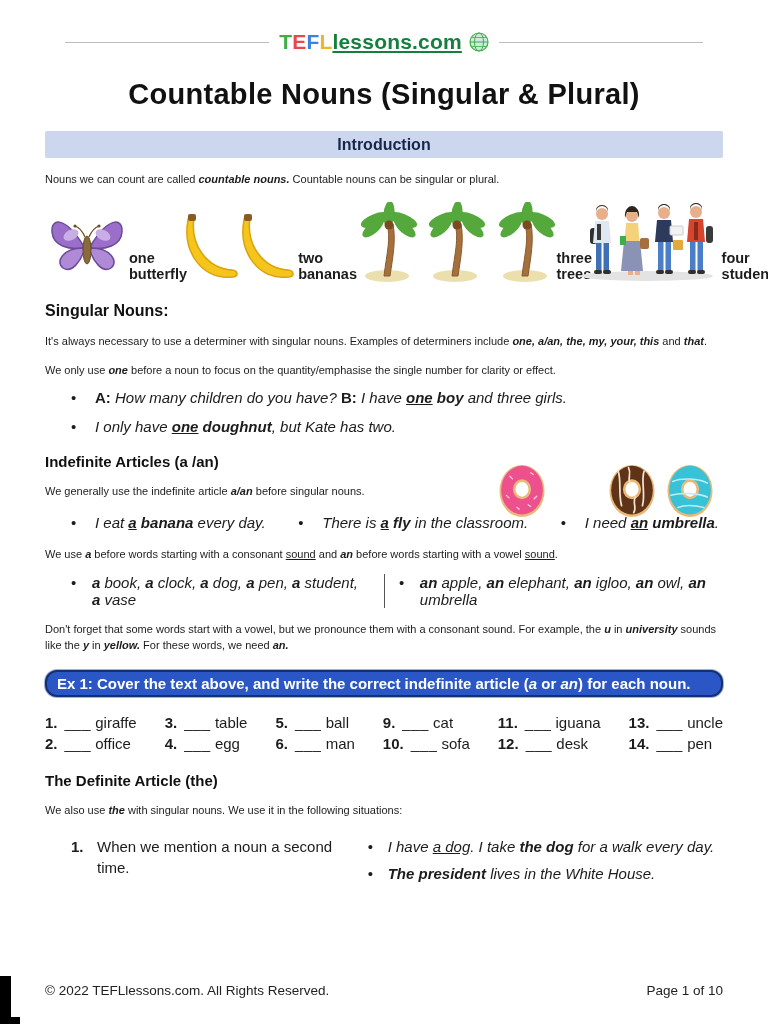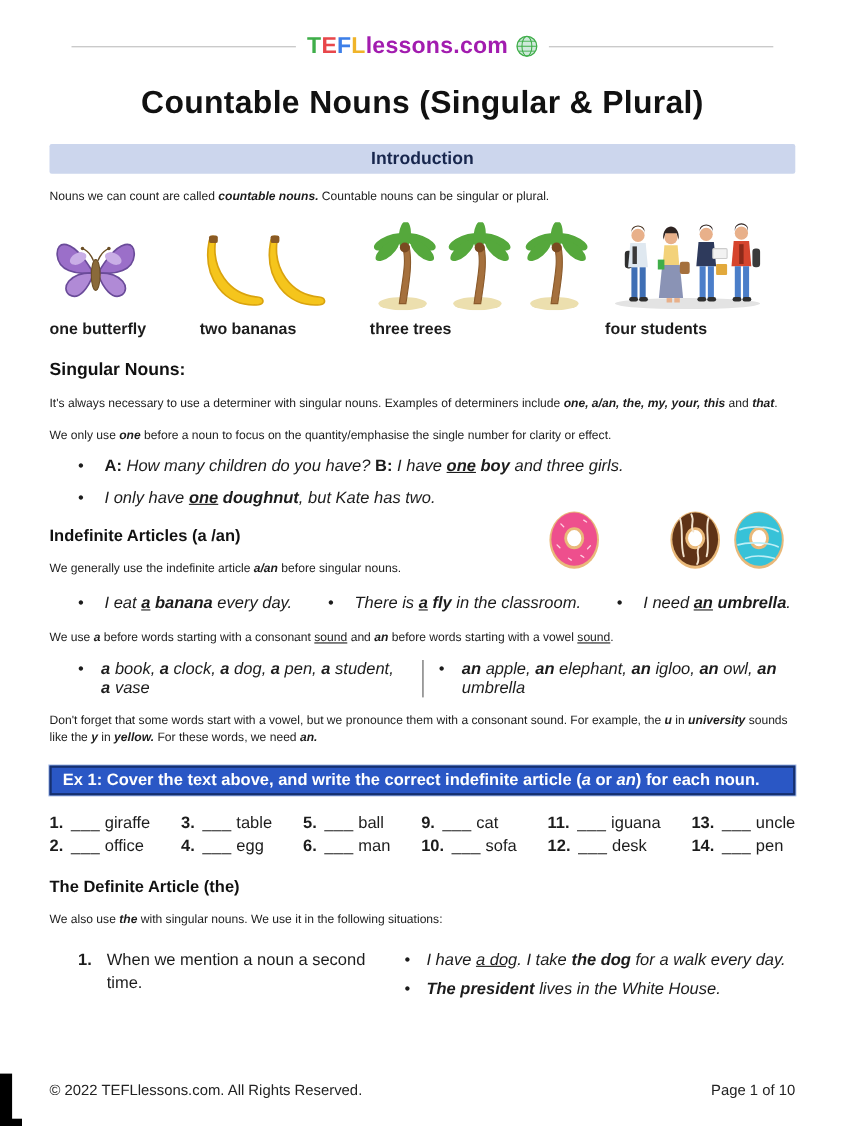--- a/index.html
+++ b/index.html
@@ -5,33 +5,33 @@
   html,body{margin:0;padding:0;background:#ffffff;}
   body{font-family:"Liberation Sans",sans-serif;color:#1c1c1c;}
   .page{position:relative;width:768px;height:1024px;background:#fff;overflow:hidden;}
   .content{padding:0 45px;}
 
   
   .logo-row{display:flex;align-items:center;margin-top:30px;padding:0 65px;}
   .logo-row .rule{flex:1;height:1px;background:#bdbdbd;}
   .logo{display:flex;align-items:center;gap:4px;padding:0 10px;font-weight:bold;font-size:21px;letter-spacing:0.2px;}
   .logo .t{color:#3fae49}.logo .e{color:#e8474b}.logo .f{color:#3d7fe8}.logo .l{color:#f0b429}
-  .logo .rest{color:#a21caf;}
+  .logo .rest{color:#15803d;text-decoration:underline;}
   .globe{width:20px;height:20px;margin-left:3px;}
 
   .title{margin:24px 0 0;text-align:center;font-size:29px;font-weight:bold;color:#111;letter-spacing:0.3px;}
 
   .banner{margin-top:20px;background:#ccd6ed;color:#17264d;text-align:center;font-weight:bold;font-size:16px;padding:5px 0 4px;border-radius:2px;}
 
   p{font-size:11px;line-height:1.42;margin:0;}
   .para{margin-top:14px;}
 
   
   .img-row{display:flex;margin-top:10px;}
-  .img-cell{display:flex;flex-direction:column;align-items:flex-start;justify-content:flex-end;}
+  .img-cell{display:flex;flex-direction:row;align-items:flex-end;justify-content:flex-end;}
   .img-cell .art{display:flex;align-items:flex-end;justify-content:center;height:84px;}
   .img-cell .caption{font-weight:bold;font-size:14.5px;margin-top:10px;}
   .c1{width:150px}.c2{width:170px}.c3{width:235px}.c4{width:190px}
 
   .section-h{font-size:16px;font-weight:bold;margin-top:20px;color:#111;}
   .sub-h{font-size:15px;font-weight:bold;margin-top:16px;color:#111;}
 
   .bullet{display:flex;margin-top:8px;padding-left:26px;font-size:15px;line-height:1.42;}
   .bullet .dot{width:24px;flex:none;}
   .bullets-inline{display:flex;justify-content:space-between;margin-top:12px;padding-left:26px;padding-right:4px;}
@@ -39,21 +39,21 @@
 
   .word-list{display:flex;align-items:center;margin-top:11px;padding-left:26px;font-size:15px;}
   .word-list .half{display:flex;}
   .word-list .divider{width:1px;align-self:stretch;background:#555;margin:0 14px 0 18px;}
 
   .donuts{position:absolute;top:460px;right:52px;display:flex;align-items:flex-start;}
   .donut{width:52px;height:62px;}
   .donut.gap{margin-left:58px;}
   .donut + .donut.small-gap{margin-left:6px;}
 
-  .ex1{margin-top:17px;background:#2a57c5;border:2px solid #16306e;box-shadow:0 0 0 1px #9db4e0;color:#fff;font-weight:bold;font-size:15px;padding:3px 10px;border-radius:0;}
+  .ex1{margin-top:17px;background:#2a57c5;border:2px solid #16306e;box-shadow:0 0 0 1px #9db4e0;color:#fff;font-weight:bold;font-size:15px;padding:3px 10px;border-radius:12px;}
 
   .exercise{display:flex;justify-content:space-between;margin-top:13px;font-size:15px;}
   .ex-col .row{margin:4px 0;white-space:nowrap;}
   .ex-col .num{font-weight:bold;margin-right:7px;}
   .blank{letter-spacing:0.5px;}
 
   .def-cols{display:flex;margin-top:11px;}
   .def-left{width:47%;}
   .def-right{width:53%;}
   .numbered{display:flex;margin-top:6px;padding-left:26px;font-size:15px;line-height:1.42;}

